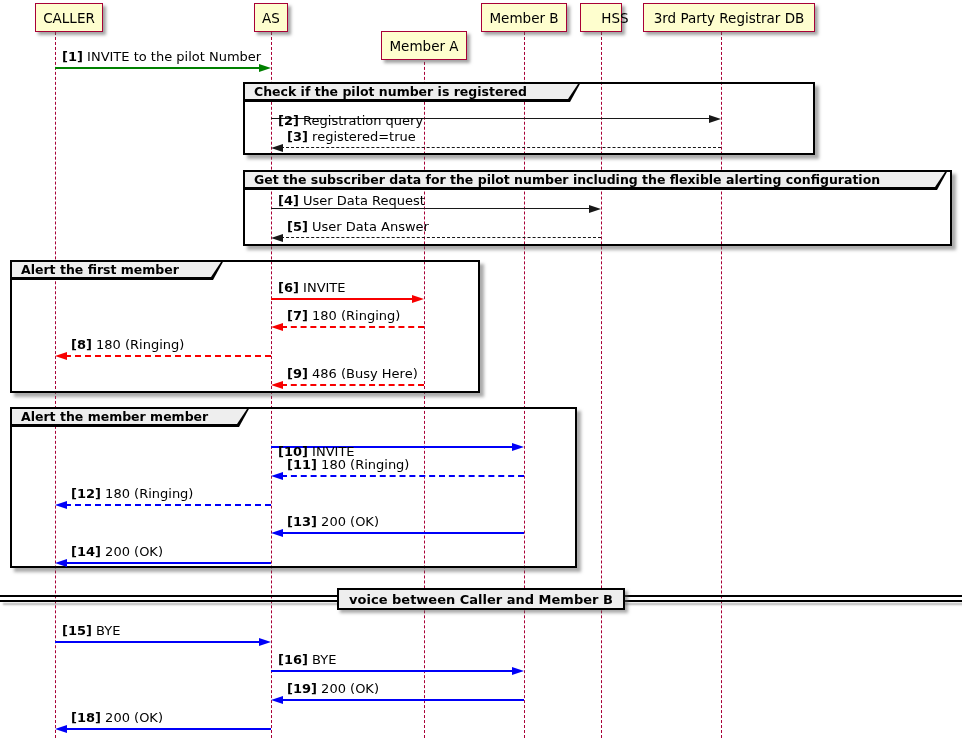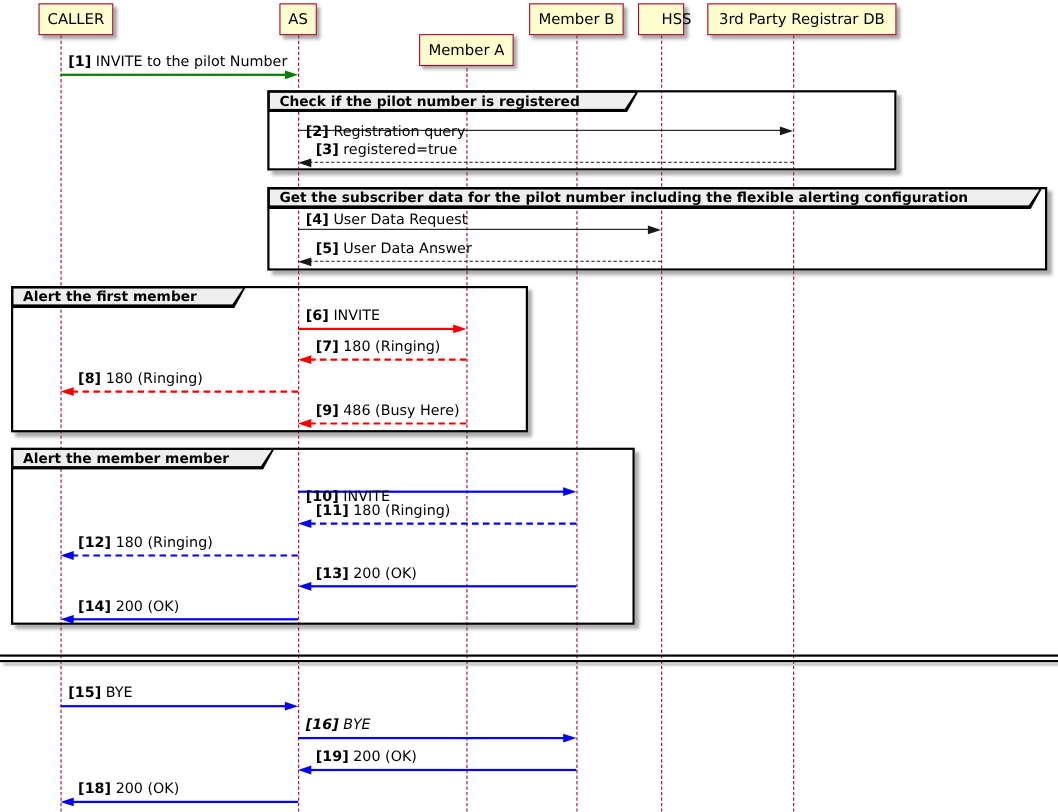--- a/index.html
+++ b/index.html
@@ -43,20 +43,23 @@
     box-shadow:3px 3px 3px rgba(90,90,90,.5);
   }
 </style>
 </head>
 <body>
 
 <div id="stage" style="--lifeline: #A80036; --pborder: #A80036; --pfill: #FEFECE; --labelbg: #EEEEEE;">
 
   <div class="divider-line" style="top:595px;"></div>
   <div class="divider-line lower" style="top:600px;"></div>
+  <div class="divider-box" style="left:337px;top:588px;width:288px;height:22px;">
+    <span>voice between Caller and Member B</span>
+  </div>
 
   <div id="layer-lifelines">
       <div class="lifeline" style="left: 55px;"></div>
       <div class="lifeline" style="left: 271px;"></div>
       <div class="lifeline" style="left: 424px;"></div>
       <div class="lifeline" style="left: 524px;"></div>
       <div class="lifeline" style="left: 601px;"></div>
       <div class="lifeline" style="left: 721px;"></div>
     </div>
   <div id="layer-frames">
@@ -130,21 +133,21 @@
       <div class="msg-head" style="top: 528.5px; border-top: 4.5px solid transparent; border-bottom: 4.5px solid transparent; left: 271px; border-right: 12px solid rgb(0, 0, 248);"></div>
       <div class="msg-label" style="left: 287px; top: 515px;"><b>[13]</b><span> 200 (OK)</span></div>
       <div class="msg-line" style="left: 65px; width: 206px; top: 562px; border-top: 2px solid rgb(0, 0, 248);"></div>
       <div class="msg-head" style="top: 558.5px; border-top: 4.5px solid transparent; border-bottom: 4.5px solid transparent; left: 55px; border-right: 12px solid rgb(0, 0, 248);"></div>
       <div class="msg-label" style="left: 71px; top: 545px;"><b>[14]</b><span> 200 (OK)</span></div>
       <div class="msg-line" style="left: 55px; width: 206px; top: 641px; border-top: 2px solid rgb(0, 0, 248);"></div>
       <div class="msg-head" style="top: 637.5px; border-top: 4.5px solid transparent; border-bottom: 4.5px solid transparent; left: 259px; border-left: 12px solid rgb(0, 0, 248);"></div>
       <div class="msg-label" style="left: 62px; top: 624px;"><b>[15]</b><span> BYE</span></div>
       <div class="msg-line" style="left: 271px; width: 243px; top: 670px; border-top: 2px solid rgb(0, 0, 248);"></div>
       <div class="msg-head" style="top: 666.5px; border-top: 4.5px solid transparent; border-bottom: 4.5px solid transparent; left: 512px; border-left: 12px solid rgb(0, 0, 248);"></div>
-      <div class="msg-label" style="left: 278px; top: 653px; font-style: italic;"><b>[16]</b><span> BYE</span></div>
+      <div class="msg-label" style="left: 278px; top: 653px;"><b>[16]</b><span> BYE</span></div>
       <div class="msg-line" style="left: 281px; width: 243px; top: 699px; border-top: 2px solid rgb(0, 0, 248);"></div>
       <div class="msg-head" style="top: 695.5px; border-top: 4.5px solid transparent; border-bottom: 4.5px solid transparent; left: 271px; border-right: 12px solid rgb(0, 0, 248);"></div>
       <div class="msg-label" style="left: 287px; top: 682px;"><b>[19]</b><span> 200 (OK)</span></div>
       <div class="msg-line" style="left: 65px; width: 206px; top: 728px; border-top: 2px solid rgb(0, 0, 248);"></div>
       <div class="msg-head" style="top: 724.5px; border-top: 4.5px solid transparent; border-bottom: 4.5px solid transparent; left: 55px; border-right: 12px solid rgb(0, 0, 248);"></div>
       <div class="msg-label" style="left: 71px; top: 711px;"><b>[18]</b><span> 200 (OK)</span></div>
     </div>
   <div id="layer-participants">
       <div class="participant" style="left: 21px; width: 68px; margin-left: 14px;">
         <span>CALLER</span>

